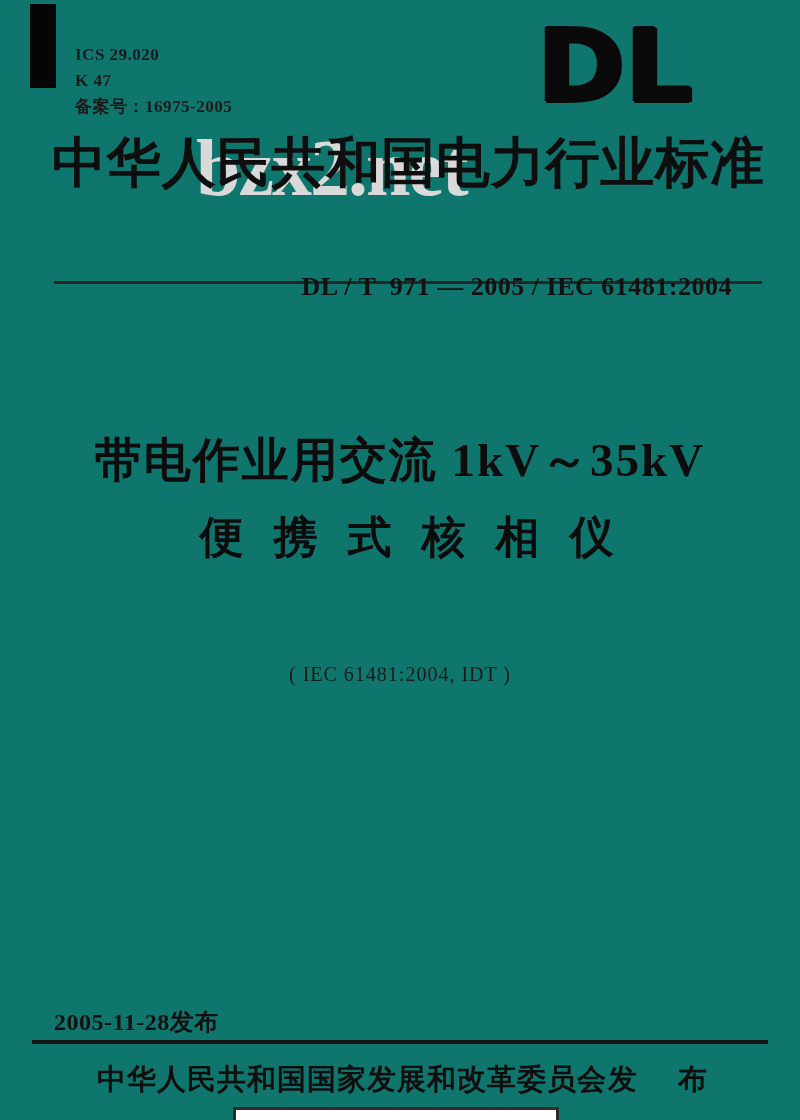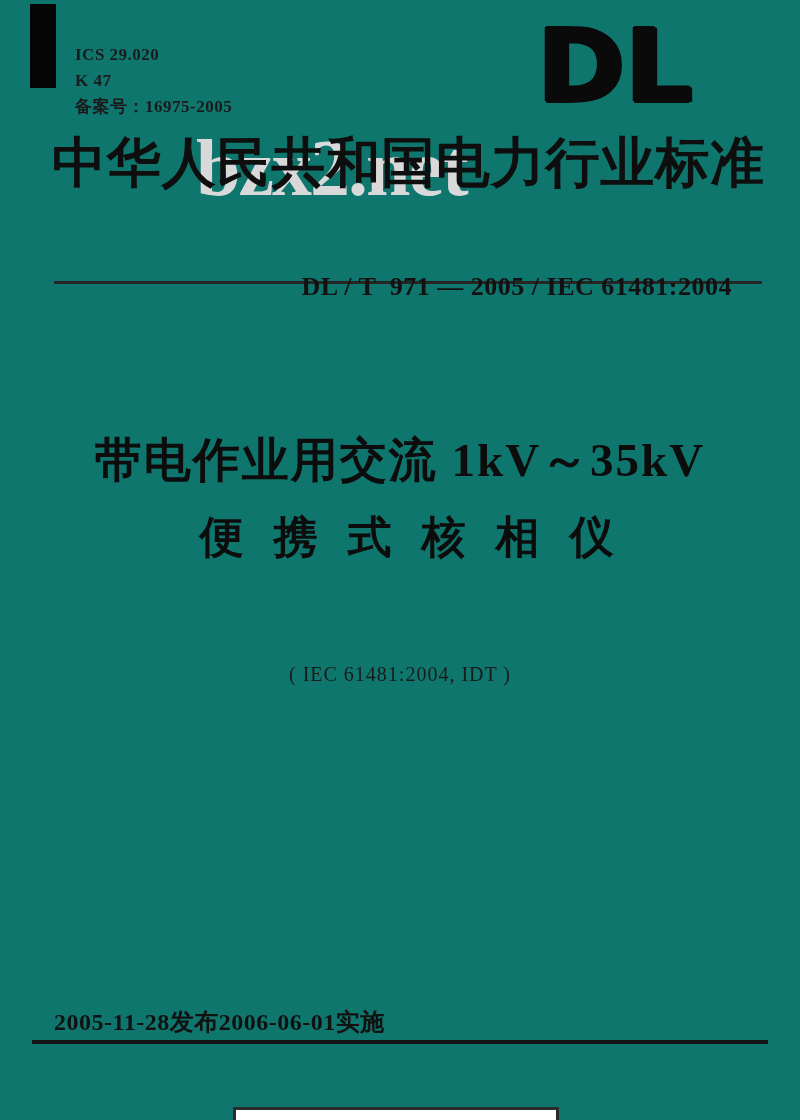--- a/index.html
+++ b/index.html
@@ -89,21 +89,24 @@
   <div class="main-title">
     <div class="t1">带电作业用交流 1kV～35kV</div>
     <div class="t2">便携式核相仪</div>
   </div>
 
 
   <div class="idt-note">( IEC 61481:2004, IDT )</div>
 
   <div class="date-band">
     <span>2005-11-28发布</span>
-    <span>2006-06-01实施</span>
   </div>
 
   <div class="rule-bottom"></div>
 
+  <div class="footer-band">
+    <span class="publisher">中华人民共和国国家发展和改革委员会</span>
+    <span class="action">发　布</span>
+  </div>
 
   <div class="bottom-box"></div>
 
 </div>
 
 </body></html>

